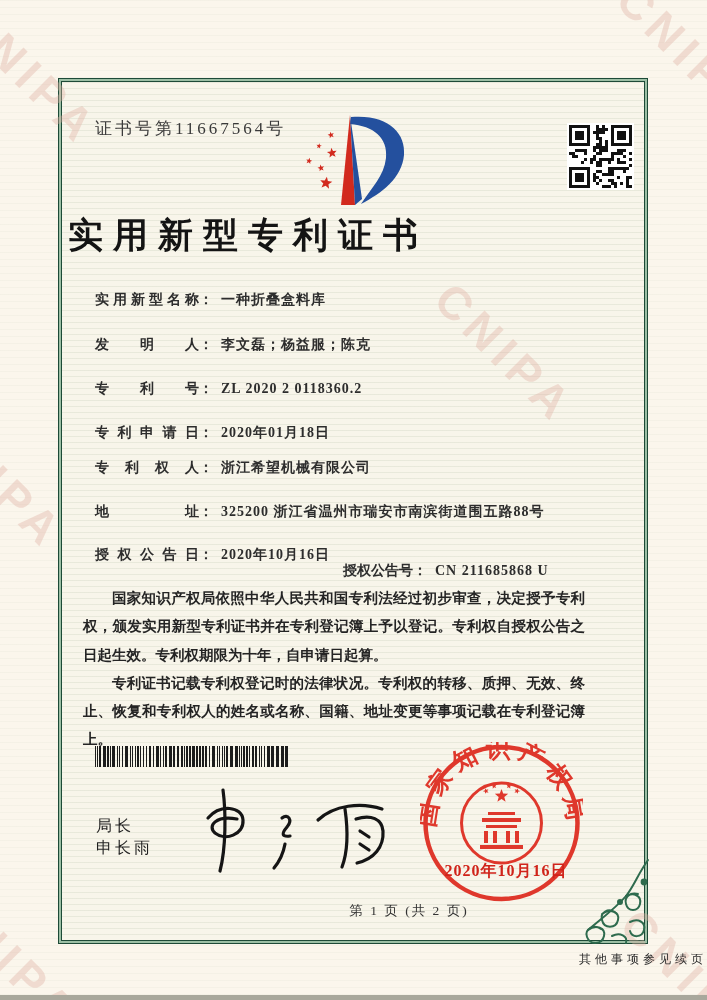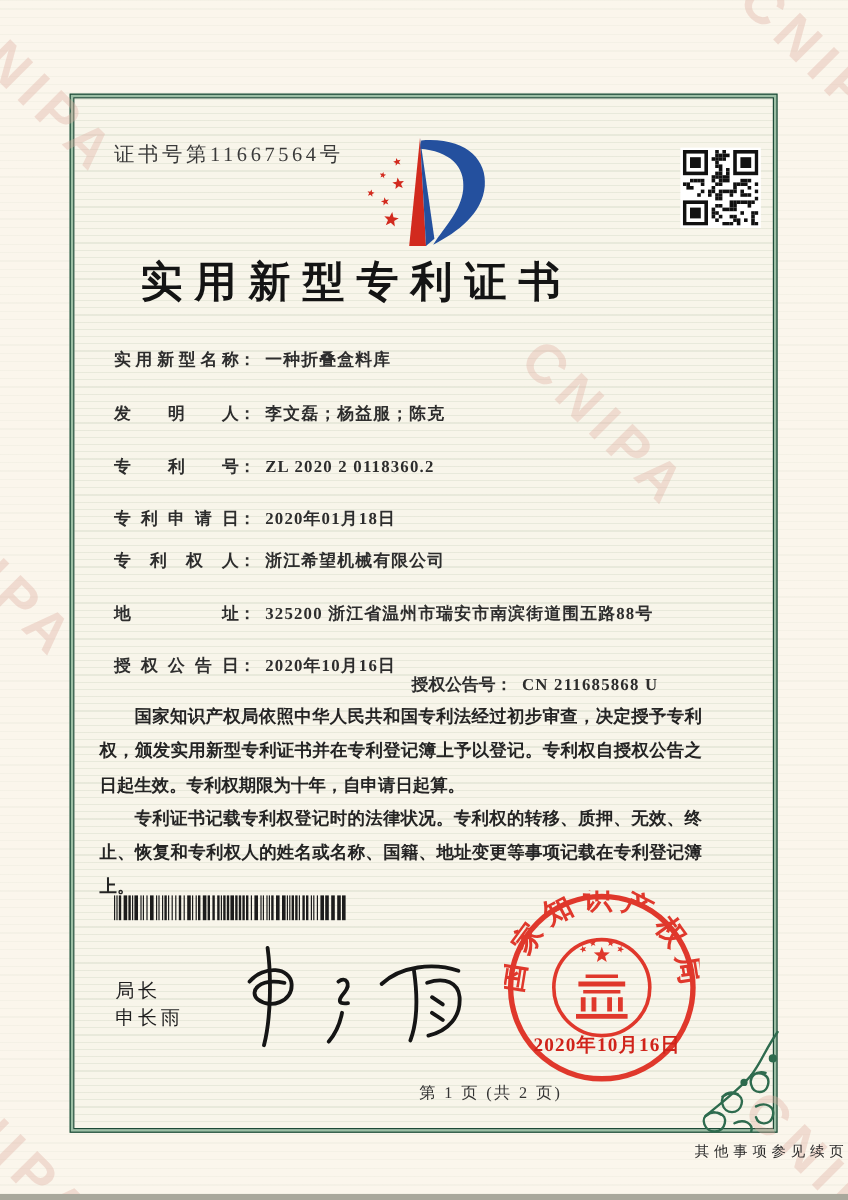--- a/index.html
+++ b/index.html
@@ -11,21 +11,21 @@
       font-size:46px;letter-spacing:7px;color:rgba(224,176,164,.38);transform:rotate(45deg);
       transform-origin:left top;z-index:2;pointer-events:none;}
   .frame{position:absolute;left:58px;top:78px;width:590px;height:866px;background:#9cbfa5;
          border:1px solid #1d4a37;padding:2px;box-sizing:border-box;z-index:1;}
   .frame-inner{width:100%;height:100%;box-sizing:border-box;border:1px solid #1d4a37;background:#f8f5ea;
          background-image:repeating-linear-gradient(180deg, rgba(150,170,140,.16) 0 1px, transparent 1px 6px);}
   .content{position:absolute;inset:0;z-index:3;}
   .cert-no{position:absolute;left:95px;top:117px;font-size:17px;letter-spacing:3px;color:#3a3a3a;}
   .logo{position:absolute;left:298px;top:110px;width:112px;height:102px;}
   .qr{position:absolute;left:567px;top:123px;width:63px;height:63px;background:#fff;padding:2px;}
-  .title{position:absolute;left:58px;width:468px;top:212px;text-align:center;font-size:35px;
+  .title{position:absolute;left:58px;width:468px;top:212px;font-size:35px;
          font-weight:bold;letter-spacing:10px;text-indent:10px;color:#141414;}
   .frow{position:absolute;left:95px;font-size:14px;color:#2d2d2d;white-space:nowrap;font-weight:bold;}
   .flabel{display:inline-block;width:104px;text-align:justify;text-align-last:justify;vertical-align:bottom;}
   .colon{margin-right:8px;}
   .fvalue{letter-spacing:1px;}
   .grant2{position:absolute;left:248px;top:0;margin-top:16px;}
   .body-text{position:absolute;left:83px;top:584px;width:502px;font-size:14.5px;line-height:1.95;
              color:#242424;text-align:justify;font-weight:bold;}
   .body-text p{margin:0;text-indent:2em;}
   .barcode{position:absolute;left:95px;top:746px;width:196px;height:21px;}

